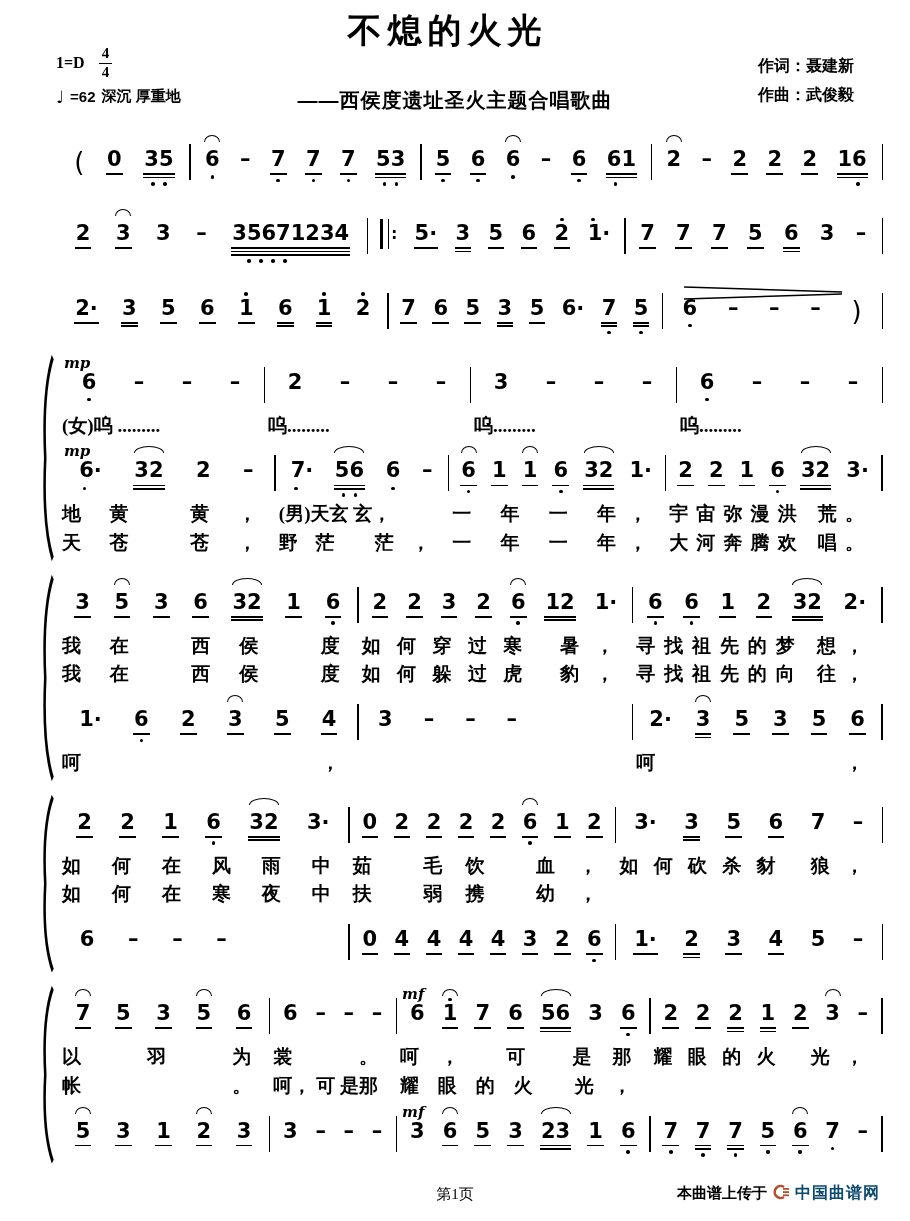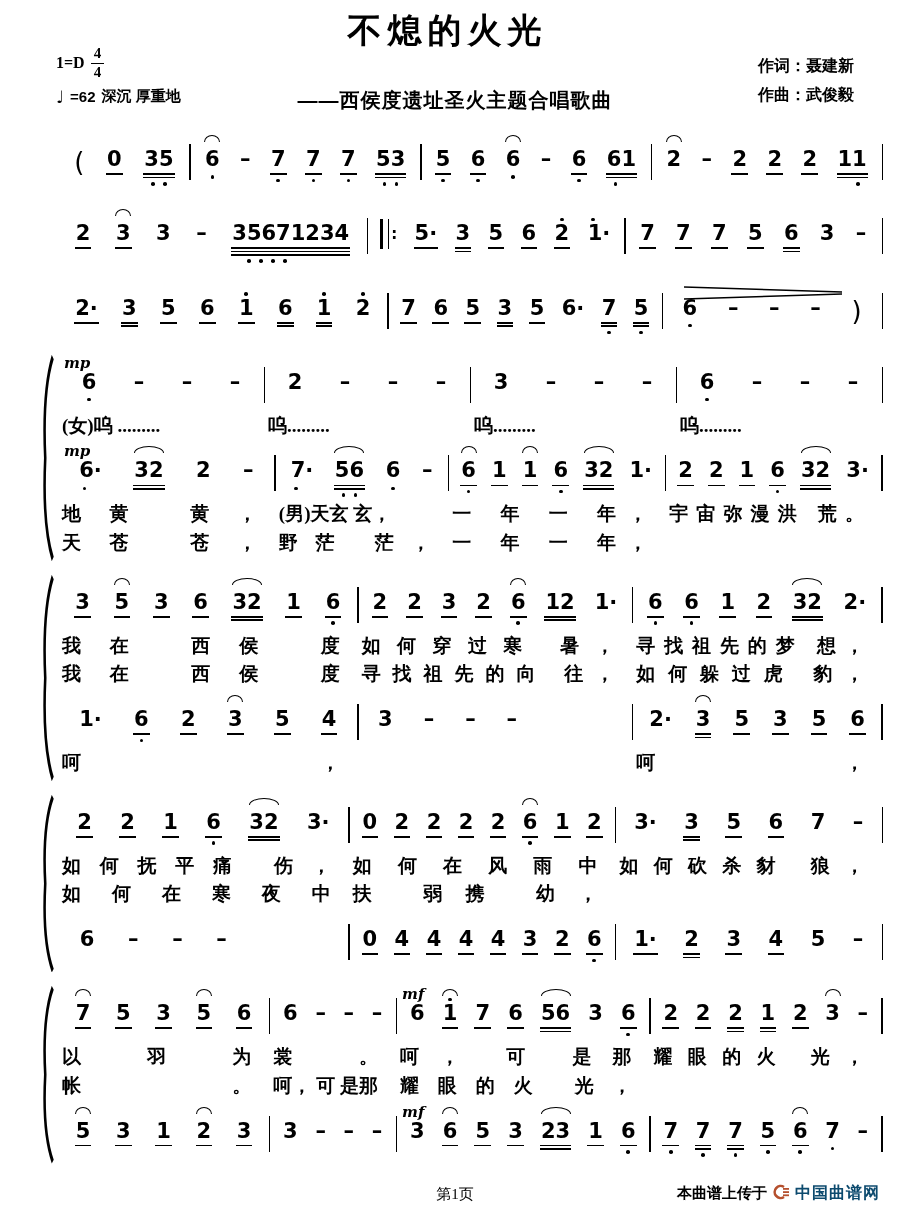--- a/index.html
+++ b/index.html
@@ -7,21 +7,21 @@
         font-family:"Liberation Sans",sans-serif;color:#000;overflow:hidden;box-sizing:border-box;}
   
   .header{position:relative;height:130px;}
   .title{position:absolute;top:8px;left:0;right:15px;text-align:center;
          font-size:34px;font-weight:bold;letter-spacing:6px;}
   .subtitle{position:absolute;top:87px;left:0;right:0;text-align:center;
             font-size:20px;font-weight:bold;letter-spacing:1px;}
   .credits{position:absolute;right:56px;top:52px;font-size:16px;font-weight:bold;line-height:1.8;}
   .keyblock{position:absolute;left:56px;top:46px;font-size:16px;font-weight:bold;
             font-family:"Liberation Serif",serif;}
-  .keyrow{display:flex;align-items:center;gap:6px;}
+  .keyrow{display:flex;align-items:center;gap:14px;}
   .frac{display:inline-flex;flex-direction:column;align-items:center;line-height:1.05;font-size:15px;}
   .frac .fn{border-bottom:1.6px solid #000;padding:0 3px 1px 3px;}
   .frac .fd{padding-top:1px;}
   .temporow{margin-top:6px;font-size:15px;display:flex;align-items:center;gap:6px;
             font-family:"Liberation Sans",sans-serif;font-weight:bold;}
   .notechar{font-family:"DejaVu Sans",sans-serif;font-size:17px;}
   
   .score{padding:2px 28px 0 40px;}
   .block{display:flex;margin-bottom:14px;}
   .bracecol{width:18px;flex:none;display:flex;align-items:stretch;}
@@ -334,21 +334,21 @@
                 <span class="stack">
                   <span class="txt">2</span>
                   <span class="ul"></span>
                 </span>
                 <span class="slotBD"></span>
               </span>
               <span class="note">
                 <span class="slotA"></span>
                 <span class="slotAD"></span>
                 <span class="stack">
-                  <span class="txt">11</span>
+                  <span class="txt">16</span>
                   <span class="ul"></span>
                   <span class="ul"></span>
                 </span>
                 <span class="slotBD">
                   <span class="dcell"></span>
                   <span class="dcell">
                     <span class="dt"></span>
                   </span>
                 </span>
               </span>
@@ -1180,20 +1180,21 @@
                 <span class="slotBD"></span>
               </span>
             </div>
             <div class="m-lyric">地黄 黄，</div>
             <div class="m-lyric noj">(男)天玄 玄，</div>
             <div class="m-lyric">一 年 一 年，</div>
             <div class="m-lyric">宇宙弥漫洪 荒。</div>
             <div class="m-lyric">天苍 苍，</div>
             <div class="m-lyric">野茫 茫，</div>
             <div class="m-lyric">一 年 一 年，</div>
+            <div class="m-lyric">大河奔腾欢 唱。</div>
           </div>
         </div>
       </div>
       <div class="block">
         <div class="bracecol">
           <svg viewBox="0 0 20 100" preserveAspectRatio="none" style="width:15px;height:100%;">
             <path d="M17 1 Q3 18 7 50 Q3 82 17 99" fill="none" stroke="#000" stroke-width="3.4"></path>
           </svg>
         </div>
         <div class="syscol">
@@ -1406,22 +1407,22 @@
                 <span class="stack">
                   <span class="txt">2·</span>
                 </span>
                 <span class="slotBD"></span>
               </span>
             </div>
             <div class="m-lyric">我在 西侯 度</div>
             <div class="m-lyric">如何穿过寒 暑，</div>
             <div class="m-lyric">寻找祖先的梦 想，</div>
             <div class="m-lyric">我在 西侯 度</div>
+            <div class="m-lyric">如何躲过虎 豹，</div>
             <div class="m-lyric">寻找祖先的向 往，</div>
-            <div class="m-lyric">如何躲过虎 豹，</div>
           </div>
           <div class="system" style="grid-template-columns: 12fr 11fr 10fr;">
             <div class="m-notes">
               <span class="note">
                 <span class="slotA"></span>
                 <span class="slotAD"></span>
                 <span class="stack">
                   <span class="txt">1·</span>
                 </span>
                 <span class="slotBD"></span>
@@ -1775,22 +1776,22 @@
               </span>
               <span class="note">
                 <span class="slotA"></span>
                 <span class="slotAD"></span>
                 <span class="stack">
                   <span class="txt">–</span>
                 </span>
                 <span class="slotBD"></span>
               </span>
             </div>
-            <div class="m-lyric">如何抚平痛 伤，</div>
             <div class="m-lyric">如何在风雨中</div>
+            <div class="m-lyric">茹 毛饮 血，</div>
             <div class="m-lyric">如何砍杀豺 狼，</div>
             <div class="m-lyric">如何在寒夜中</div>
             <div class="m-lyric">扶 弱携 幼，</div>
           </div>
           <div class="system" style="grid-template-columns: 12fr 11fr 11fr;">
             <div class="m-notes">
               <span class="note">
                 <span class="slotA"></span>
                 <span class="slotAD"></span>
                 <span class="stack">

